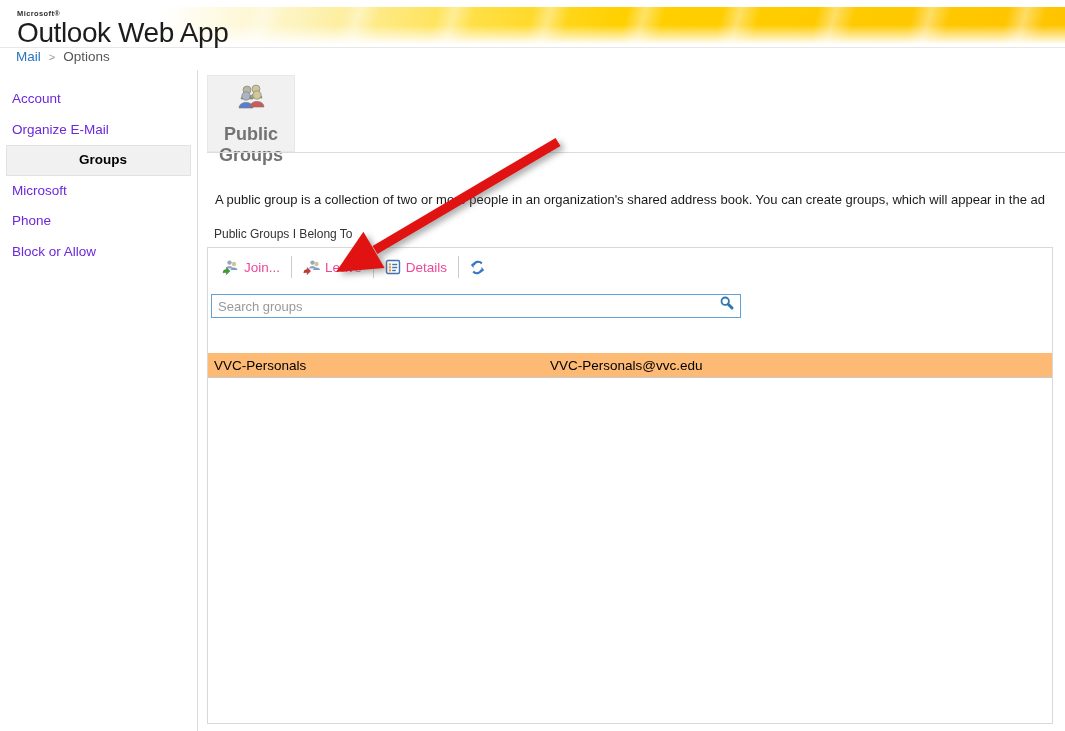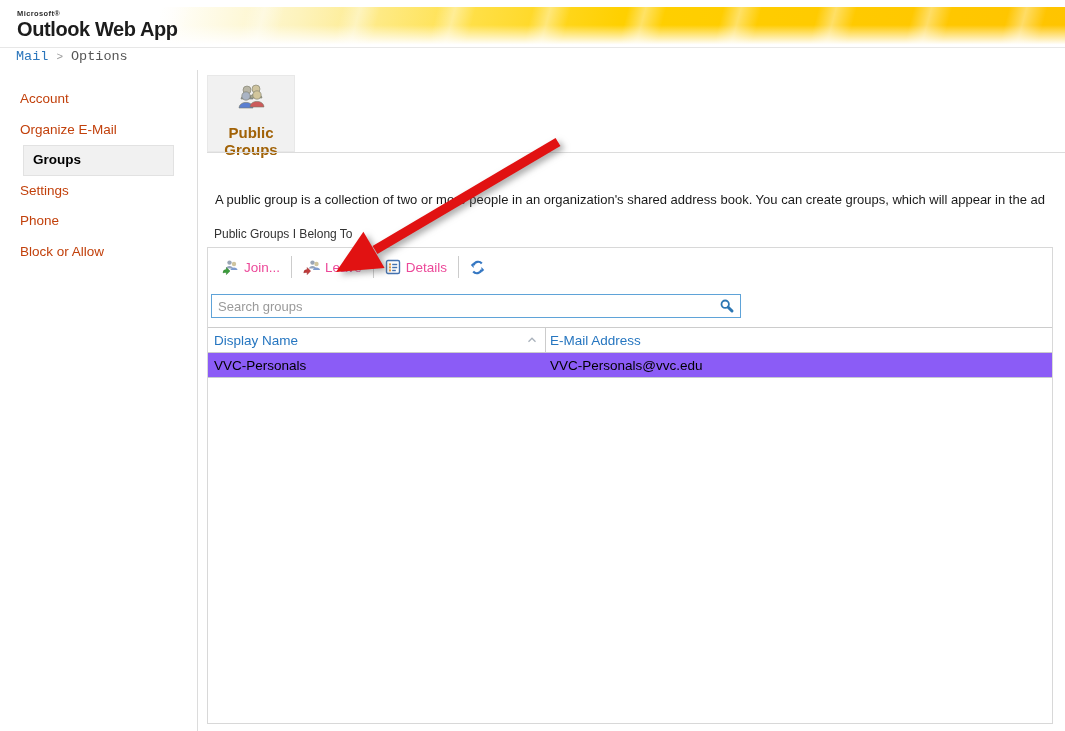--- a/index.html
+++ b/index.html
@@ -10,67 +10,67 @@
   .topbar{position:absolute;left:0;top:7px;width:1065px;height:40px;
     background:
       linear-gradient(to bottom, rgba(255,255,255,0) 0%, rgba(255,255,255,0) 45%, #ffffff 94%),
       linear-gradient(100deg,#ffffff 15%,#fdf3bd 28%,#ffe14d 43%,#ffd000 58%,#ffc400 100%);
     border-bottom:1px solid #e7e7e7;}
   .topbar .streaks{position:absolute;left:0;top:0;right:0;bottom:0;
     background:repeating-linear-gradient(105deg, rgba(255,255,255,0) 0 55px,
       rgba(255,255,255,.40) 72px, rgba(255,255,255,0) 92px);}
   .logo{position:absolute;left:17px;top:3px;line-height:1;}
   .logo .ms{font-size:7.5px;font-weight:bold;color:#2e2e2e;letter-spacing:.4px;display:block;margin-bottom:1px;}
-  .logo .brand{font-size:20px;font-weight:700;color:#1c1c1c;letter-spacing:-0.4px;}
+  .logo .brand{font-size:28px;font-weight:400;color:#1c1c1c;letter-spacing:-0.4px;}
 
   
-  .breadcrumb{position:absolute;left:16px;top:49px;font-size:13.5px;display:flex;align-items:center;gap:8px;font-family:Liberation Mono, monospace;}
+  .breadcrumb{position:absolute;left:16px;top:49px;font-size:13.5px;display:flex;align-items:center;gap:8px;}
   .breadcrumb .mail{color:#2b76bc;cursor:pointer;}
   .breadcrumb .sep{color:#9a9a9a;font-size:11px;}
   .breadcrumb .current{color:#555;}
 
   
   .sidebar{position:absolute;left:0;top:84px;width:197px;}
-  .side-item{height:30.5px;line-height:30.5px;padding-left:20px;font-size:13.5px;color:#c2410c;cursor:pointer;}
+  .side-item{height:30.5px;line-height:30.5px;padding-left:12px;font-size:13.5px;color:#6d28d9;cursor:pointer;}
   .side-item.selected{background:#f1f1f1;border:1px solid #e2e2e2;font-weight:bold;color:#000;
-      margin:0 23px;padding-left:9px;height:28.5px;line-height:28.5px;}
+      margin:0 6px;padding-left:9px;height:28.5px;line-height:28.5px;text-align:center;}
   .vline{position:absolute;left:197px;top:70px;width:1px;height:661px;background:#dcdcdc;}
 
   
   .tab{position:absolute;left:207px;top:75px;width:88px;height:77px;background:#f1f1f1;
        border:1px solid #e8e8e8;box-sizing:border-box;text-align:center;cursor:pointer;}
   .tab svg{margin-top:7px;}
-  .tab-label{font-size:15px;font-weight:bold;color:#a16207;margin-top:3px;}
+  .tab-label{font-size:18px;font-weight:bold;color:#737373;margin-top:3px;}
   .tabline{position:absolute;left:207px;top:152px;width:858px;height:1px;background:#dcdcdc;}
 
   
   .description{position:absolute;left:215px;top:192px;font-size:13px;color:#1a1a1a;white-space:nowrap;}
   .section-title{position:absolute;left:214px;top:227px;font-size:12px;font-weight:400;color:#333;margin:0;}
 
   
   .panel{position:absolute;left:207px;top:247px;width:846px;height:477px;border:1px solid #d8d8d8;
          box-sizing:border-box;background:#fff;}
   .toolbar{position:absolute;left:0;top:0;height:38px;display:flex;align-items:center;padding-left:7px;}
   .tbtn{display:flex;align-items:center;gap:5px;color:#ec4899;font-size:13.5px;cursor:pointer;padding:0 7px;white-space:nowrap;}
   .tsep{width:1px;height:22px;background:#ccc;margin:0 4px;}
 
   .searchbox{position:absolute;left:3px;top:46px;width:530px;height:24px;border:1px solid #5fa3d8;
-             box-sizing:border-box;display:flex;align-items:center;background:#fff;}
+             box-sizing:border-box;display:flex;background:#fff;}
   .searchbox input{flex:1;border:none;outline:none;font-size:13px;color:#444;padding-left:6px;
              font-family:inherit;background:transparent;}
   .searchbox input::placeholder{color:#9a9a9a;opacity:1;}
   .search-btn{width:26px;display:flex;justify-content:center;cursor:pointer;}
 
   .thead{position:absolute;left:0;top:79px;width:844px;height:26px;border-top:1px solid #ccc;
          border-bottom:1px solid #ccc;box-sizing:border-box;display:flex;font-size:13.5px;color:#2676c0;}
   .th1{width:338px;display:flex;align-items:center;justify-content:space-between;
        padding:0 8px 0 6px;border-right:1px solid #ccc;box-sizing:border-box;cursor:pointer;}
   .th2{flex:1;display:flex;align-items:center;padding-left:4px;cursor:pointer;}
 
-  .trow{position:absolute;left:0;top:105px;width:844px;height:25px;background:#8b5cf6;
+  .trow{position:absolute;left:0;top:105px;width:844px;height:25px;background:#fdba74;
         border-bottom:1px solid #c6cad0;box-sizing:border-box;display:flex;font-size:13.5px;color:#000;cursor:pointer;}
   .td1{width:338px;padding-left:6px;display:flex;align-items:center;box-sizing:border-box;}
   .td2{flex:1;padding-left:4px;display:flex;align-items:center;}
 
   
   .arrow-svg{position:absolute;left:0;top:0;width:1065px;height:731px;pointer-events:none;z-index:50;}
   .arrow-svg g{filter:drop-shadow(4px 3px 3px rgba(90,90,90,.5));}
 </style>
 </head>
 <body>
@@ -86,21 +86,21 @@
 <div class="breadcrumb">
   <span class="mail">Mail</span>
   <span class="sep">&gt;</span>
   <span class="current">Options</span>
 </div>
 
 <div class="sidebar">
   <div class="side-item">Account</div>
   <div class="side-item">Organize E-Mail</div>
   <div class="side-item selected">Groups</div>
-  <div class="side-item">Settings</div>
+  <div class="side-item">Microsoft</div>
   <div class="side-item">Phone</div>
   <div class="side-item">Block or Allow</div>
 </div>
 <div class="vline"></div>
 
 <div class="tab">
   <svg width="36" height="34" viewBox="0 0 36 34">
     <g stroke="#7a7a6a" stroke-width="0.6">
       <circle cx="14" cy="7" r="4" fill="#b9b6a6"></circle>
       <path d="M8 16 C8 10.5 20 10.5 20 16 L8 16 Z" fill="#8d9bb0"></path>
@@ -170,31 +170,20 @@
   <div class="searchbox">
     <input type="text" placeholder="Search groups" style="">
     <div class="search-btn">
       <svg width="16" height="16" viewBox="0 0 16 16">
         <circle cx="6.2" cy="6.2" r="3.7" fill="none" stroke="#2d77b3" stroke-width="1.8"></circle>
         <line x1="9.2" y1="9.2" x2="13" y2="13" stroke="#2d77b3" stroke-width="3" stroke-linecap="round"></line>
       </svg>
     </div>
   </div>
 
-  <div class="thead">
-    <div class="th1">
-      <span>Display Name</span>
-      <svg width="10" height="8" viewBox="0 0 10 8">
-        <polyline points="1.5,5.8 5,2.2 8.5,5.8" fill="none" stroke="#aab2bc" stroke-width="1.3"></polyline>
-      </svg>
-    </div>
-    <div class="th2">
-      <span>E-Mail Address</span>
-    </div>
-  </div>
 
   <div class="trow">
     <div class="td1">VVC-Personals</div>
     <div class="td2">VVC-Personals@vvc.edu</div>
   </div>
 
 </div>
 
 <svg class="arrow-svg" viewBox="0 0 1065 731">
   <g>

